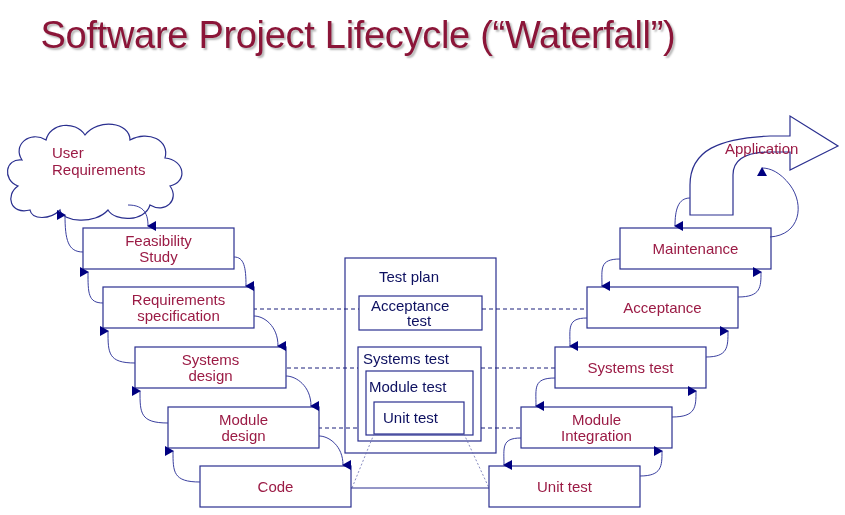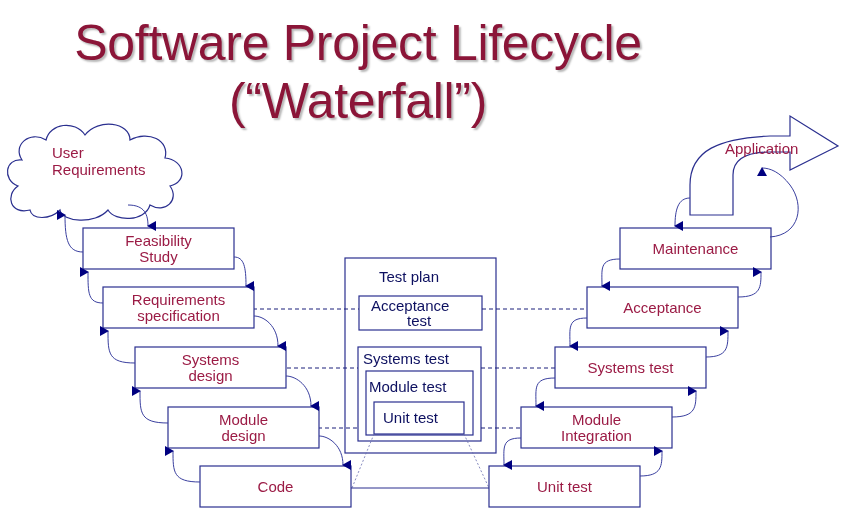--- a/index.html
+++ b/index.html
@@ -1,17 +1,17 @@
 <!DOCTYPE html>
 <html><head>
 <meta charset="utf-8">
 <style>
   html, body { margin:0; padding:0; background:#ffffff; }
   body { width:845px; height:515px; position:relative; overflow:hidden; font-family:"Liberation Sans", sans-serif; }
-  .title { position:absolute; left:0; top:14px; width:716px; text-align:center; font-size:50px; color:#8b1538; text-shadow:2px 2px 2px #b8b8b8; letter-spacing:-0.3px; }
+  .title { position:absolute; left:0; top:14px; width:716px; text-align:center; font-size:38px; color:#8b1538; text-shadow:2px 2px 2px #b8b8b8; letter-spacing:-0.3px; }
   svg { position:absolute; left:0; top:0; }
   .lbl { font-family:"Liberation Sans", sans-serif; font-size:15px; fill:#9b1b45; }
   .tlbl { font-family:"Liberation Sans", sans-serif; font-size:15px; fill:#0d1060; }
   .box { fill:#ffffff; stroke:#2a2f8f; stroke-width:1.2; }
   .dash { stroke:#1a1f7a; stroke-width:1; stroke-dasharray:4 3; fill:none; }
   .arr { stroke:#3a3f9f; stroke-width:1; fill:none; }
 </style>
 </head>
 <body>
 

